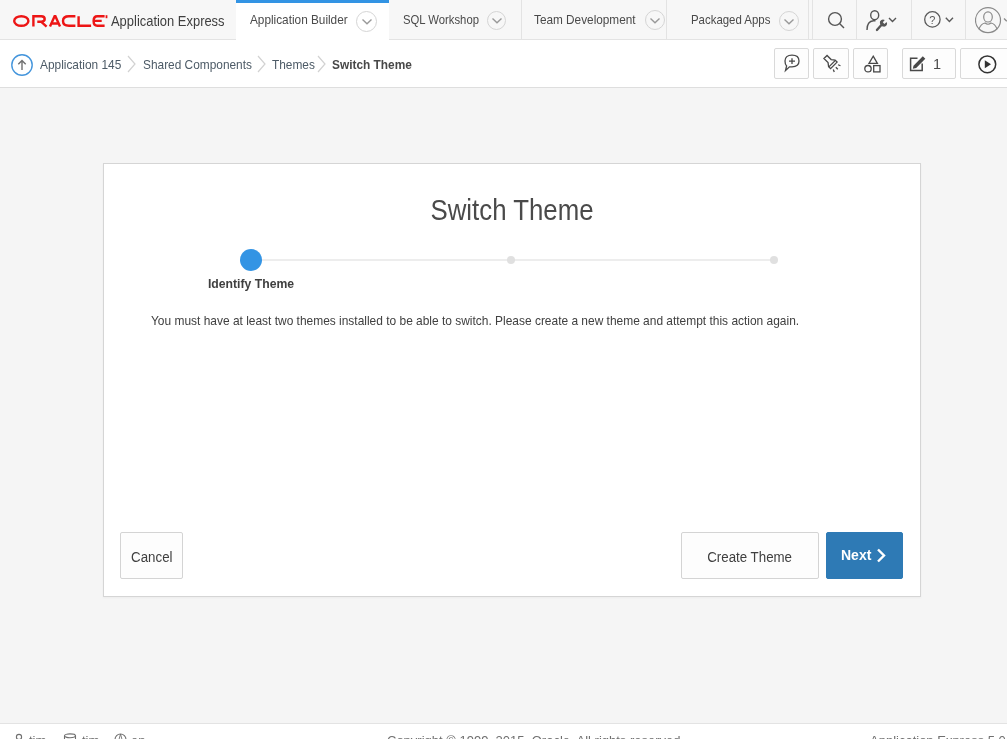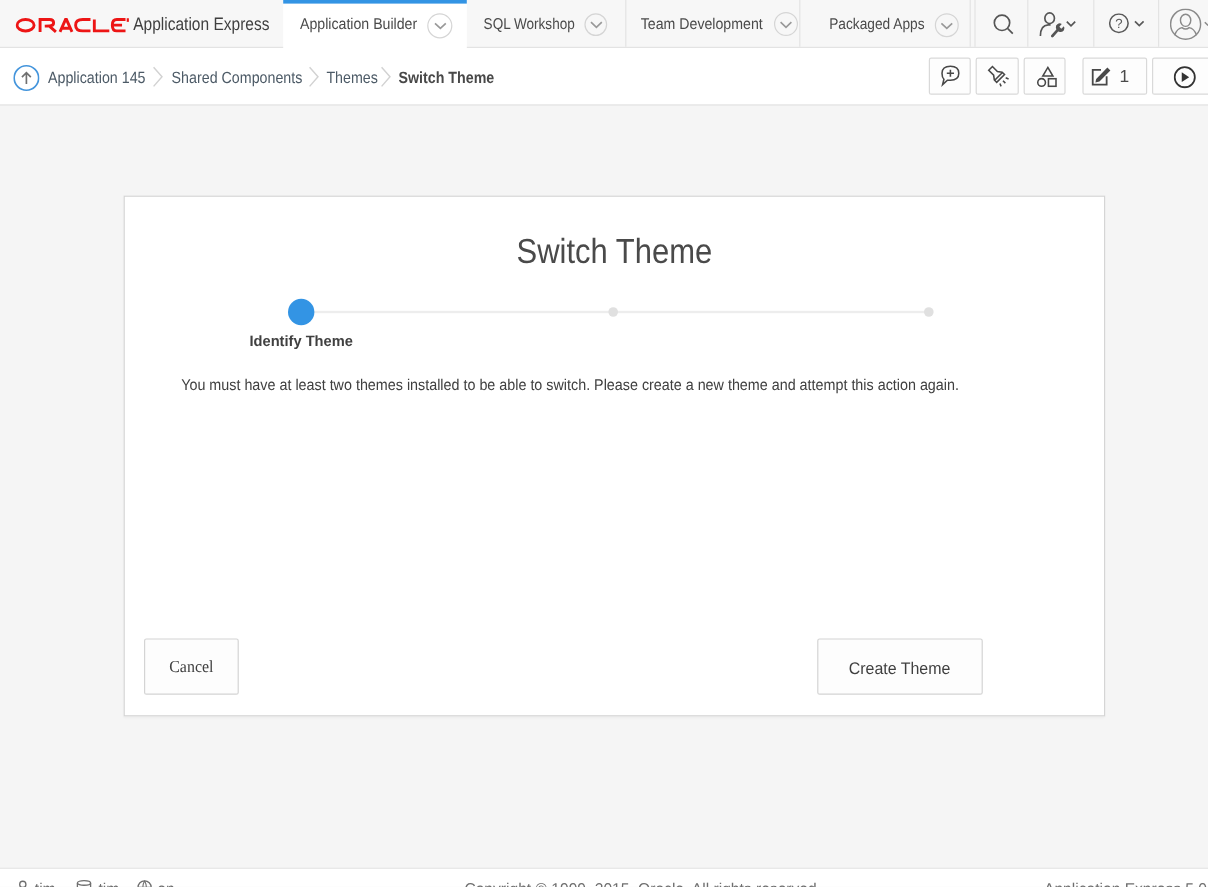--- a/index.html
+++ b/index.html
@@ -164,22 +164,27 @@
 </svg>
 
 <div id="card">
   <h1>Switch Theme</h1>
   <div id="wizline"></div>
   <div class="dot-blue" style="left:136px; top:85px;"></div>
   <div class="dot-gray" style="left:403px; top:92px;"></div>
   <div class="dot-gray" style="left:666px; top:92px;"></div>
   <div id="wizlabel">Identify Theme</div>
   <div id="msg">You must have at least two themes installed to be able to switch. Please create a new theme and attempt this action again.</div>
-  <div class="btn" style="left:16px; bottom:17px; width:79px; line-height:48px;font-family:Liberation Serif, serif;"><span class="btxt">Cancel</span></div>
+  <div class="btn" style="left:16px; bottom:17px; width:63px; line-height:48px;"><span class="btxt">Cancel</span></div>
   <div class="btn" style="right:101px; bottom:17px; width:138px; line-height:48px;"><span class="btxt">Create Theme</span></div>
+  <div class="btn btn-hot" style="right:17px; bottom:17px; width:77px; line-height:45px; text-align:left; padding-left:14px;">Next
+    <svg style="position:absolute; right:16px; top:15px;" width="10" height="15" viewBox="0 0 10 15">
+        <path d="M2 1.5 L8 7.5 L2 13.5" fill="none" stroke="#fff" stroke-width="2.4"></path>
+      </svg>
+  </div>
 </div>
 
 <div id="footer">
   <svg style="left:13px;" width="13" height="13" viewBox="0 0 13 13">
     <circle cx="6" cy="4" r="2.6" fill="none" stroke="#6f6f6f" stroke-width="1.1"></circle>
     <path d="M1.5 12 Q2.5 7.5 6 7.5 Q9.5 7.5 10.5 12" fill="none" stroke="#6f6f6f" stroke-width="1.1"></path>
   </svg>
   <span style="left:29px;">tim</span>
   <svg style="left:63px;" width="14" height="12" viewBox="0 0 14 12">
     <ellipse cx="7" cy="2.8" rx="5.5" ry="1.9" fill="none" stroke="#6f6f6f" stroke-width="1.1"></ellipse>

